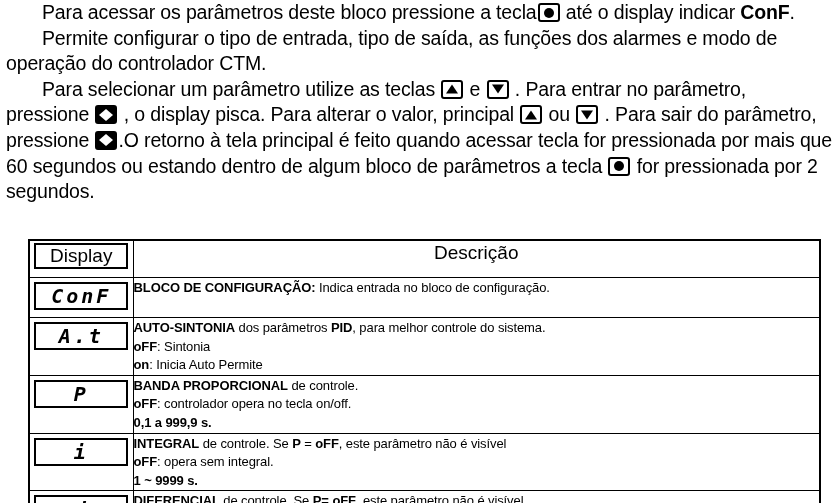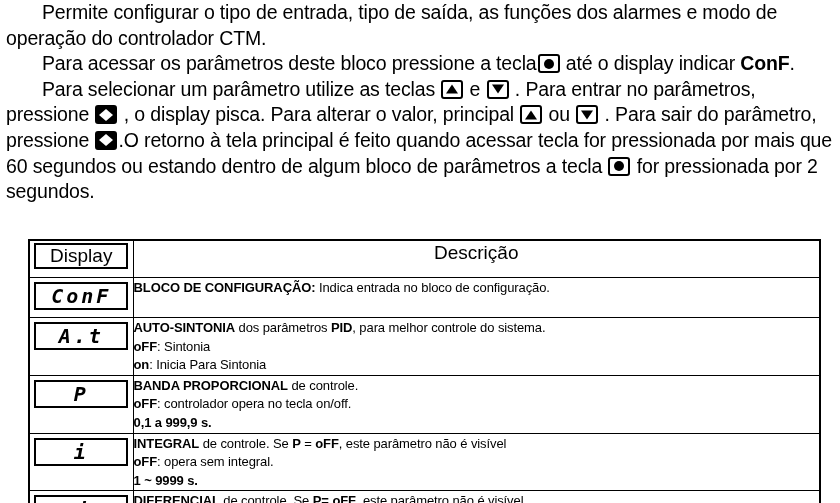--- a/index.html
+++ b/index.html
@@ -182,27 +182,27 @@
   td.desc .ln { display: block; white-space: nowrap; }
   td.desc .ln.first { padding-top: 1px; }
 </style>
 </head>
 <body>
 
 <div class="page">
 
   <div class="prose">
 
+    <p class="para"><span>Para acessar os parâmetros deste bloco  pressione a tecla</span><span class="key"><span class="dot"></span></span> <span>até o display indicar</span>
+      <b>ConF</b><span>.</span></p>
+
     <p class="para"><span>Permite configurar o tipo de entrada, tipo de saída,  as funções dos alarmes e modo</span>
       <span>de operação do controlador CTM.</span></p>
 
-    <p class="para"><span>Para acessar os parâmetros deste bloco  pressione a tecla</span><span class="key"><span class="dot"></span></span> <span>até o display indicar</span>
-      <b>ConF</b><span>.</span></p>
-
-    <p class="para"><span>Para selecionar um parâmetro utilize as teclas</span> <span class="key"><span class="tri-up"></span></span> <span>e</span> <span class="key"><span class="tri-down"></span></span> <span>. Para entrar no parâmetros,</span>
+    <p class="para"><span>Para selecionar um parâmetro utilize as teclas</span> <span class="key"><span class="tri-up"></span></span> <span>e</span> <span class="key"><span class="tri-down"></span></span> <span>. Para entrar no parâmetro,</span>
       <span>pressione</span> <span class="key filled"><span class="tri-left"></span><span class="tri-right"></span></span> <span>, o display pisca. Para alterar o valor, principal</span> <span class="key"><span class="tri-up"></span></span> <span>ou</span> <span class="key"><span class="tri-down"></span></span> <span>. Para sair do</span>
       <span>parâmetro, pressione</span> <span class="key filled"><span class="tri-left"></span><span class="tri-right"></span></span><span>.O retorno à tela principal é feito quando acessar tecla for</span>
       <span>pressionada por mais que 60 segundos ou estando dentro de algum bloco de</span>
       <span>parâmetros a tecla</span> <span class="key"><span class="dot"></span></span>  <span>for pressionada por 2 segundos.</span></p>
 
   </div>
 
   <div class="tbl-wrap">
     <table class="params">
       <colgroup>
@@ -228,21 +228,21 @@
           </td>
         </tr>
 
         <tr>
           <td class="disp">
             <span class="lcd">A.t</span>
           </td>
           <td class="desc">
             <span class="ln first"><b>AUTO-SINTONIA</b><span> dos parâmetros </span><b>PID</b><span>, para melhor controle do sistema.</span></span>
             <span class="ln"><b>oFF</b><span>: Sintonia</span></span>
-            <span class="ln"><b>on</b><span>: Inicia Para Sintonia</span></span>
+            <span class="ln"><b>on</b><span>: Inicia Auto Permite</span></span>
           </td>
         </tr>
 
         <tr>
           <td class="disp">
             <span class="lcd">P</span>
           </td>
           <td class="desc">
             <span class="ln first"><b>BANDA PROPORCIONAL</b><span> de controle.</span></span>
             <span class="ln"><b>oFF</b><span>: controlador opera no tecla on/off.</span></span>

